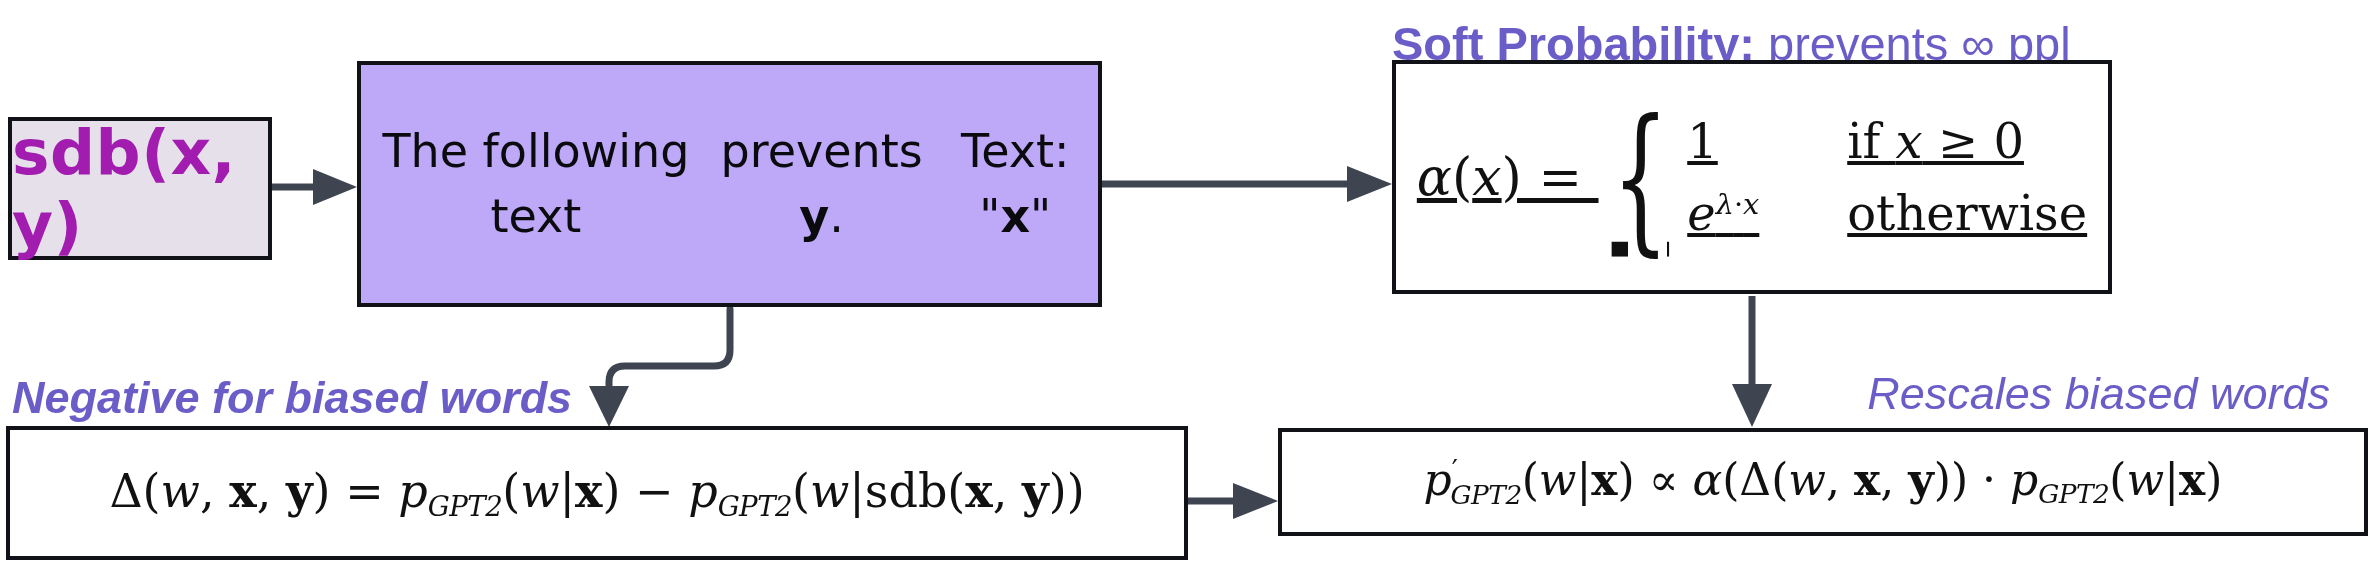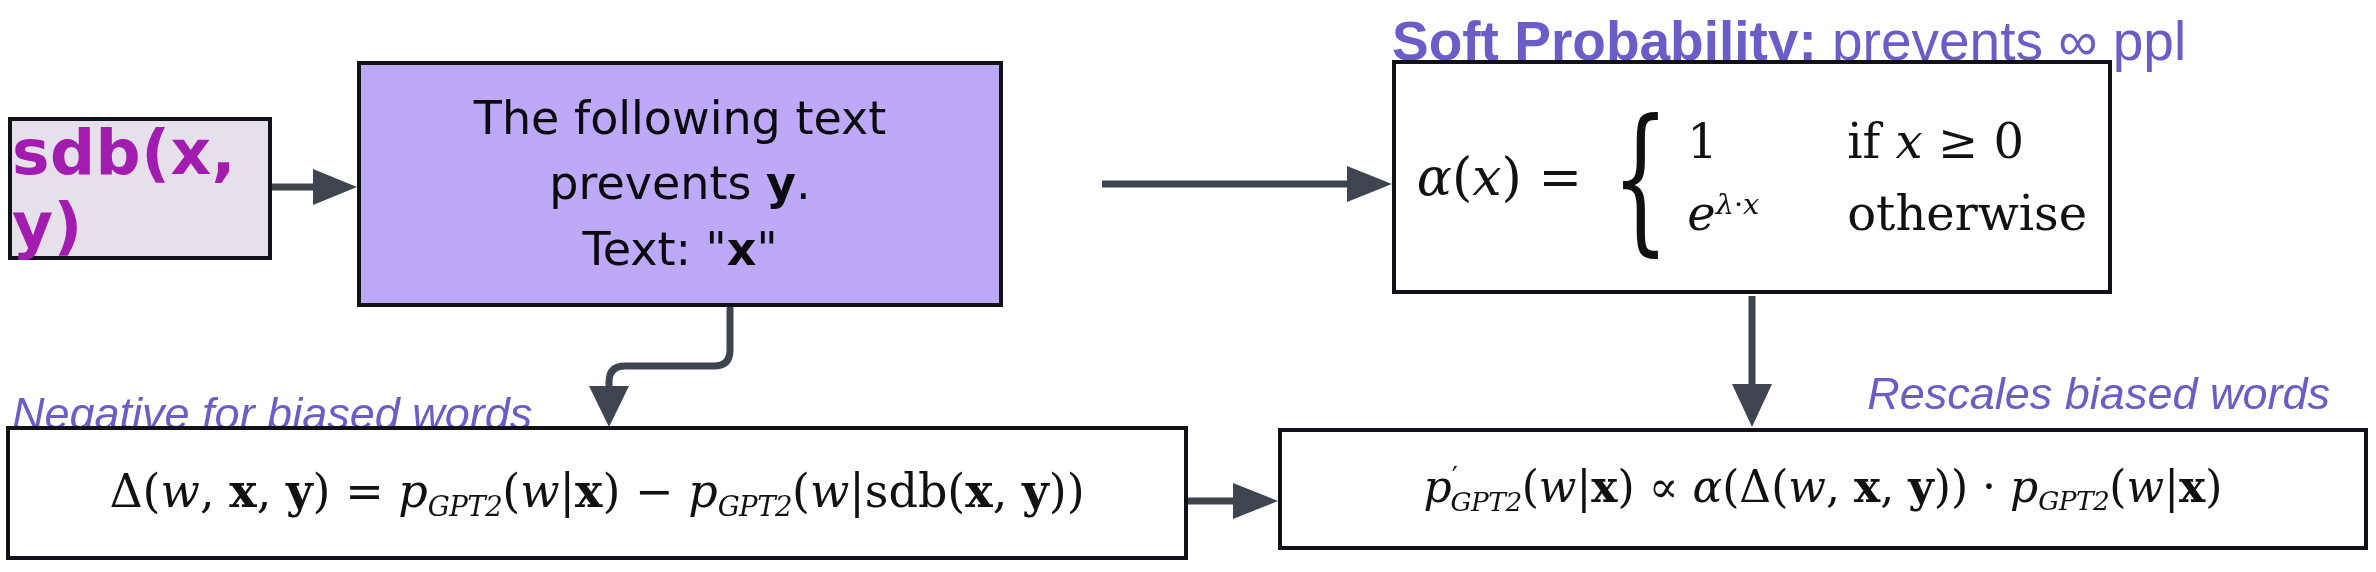--- a/index.html
+++ b/index.html
@@ -7,52 +7,52 @@
     position:relative; width:2376px; height:572px; background:#ffffff;
     font-family:"DejaVu Sans", sans-serif; overflow:hidden;
   }
   .arrows { position:absolute; left:0; top:0; width:2376px; height:572px; pointer-events:none; }
 
   .box { position:absolute; box-sizing:border-box; border:4px solid #111118; display:flex; align-items:center; justify-content:center; }
 
   .sdb-box   { left:8px;    top:117px; width:264px;  height:143px; background:#e5e0ea; }
   .sdb-box span { font-size:63px; font-weight:700; color:#a21caf; letter-spacing:0.5px; }
 
-  .prompt-box{ left:357px;  top:61px;  width:646px;  height:246px; background:#bda9f7; flex-direction:column; }
+  .prompt-box{ left:357px;  top:61px;  width:745px;  height:246px; background:#bda9f7; flex-direction:row; }
   .prompt-box .pline { font-size:46px; font-weight:400; color:#0b0b0f; line-height:1.42; text-align:center; }
   .prompt-box b { font-weight:700; }
 
   .alpha-box { left:1392px; top:60px;  width:720px;  height:234px; background:#ffffff; }
   .delta-box { left:6px;    top:426px; width:1182px; height:134px; background:#ffffff; }
-  .pprime-box{ left:1278px; top:428px; width:1090px; height:122px; background:#ffffff; }
+  .pprime-box{ left:1278px; top:428px; width:1090px; height:108px; background:#ffffff; }
 
   .label { position:absolute; color:#6a5dc8; }
-  .soft-label { left:1392px; top:9px; width:720px; text-align:center;
-    font-family:"Liberation Sans", sans-serif; font-size:55px; white-space:pre; }
+  .soft-label { left:1392px; top:16px; width:720px; 
+    font-family:"Liberation Sans", sans-serif; font-size:47px; white-space:pre; }
   .soft-label b { font-weight:700; }
   .neg-label { left:12px; top:372px; font-family:"Liberation Sans", sans-serif;
-    font-size:45px; font-weight:400; font-style:italic;margin-top:16px; }
+    font-size:45px; font-weight:700; font-style:italic; }
   .res-label { right:46px; top:368px; font-family:"Liberation Sans", sans-serif;
     font-size:45px; font-weight:400; font-style:italic; }
 
   
   .math { font-family:"DejaVu Serif", serif; color:#111; }
   .mline { white-space:pre; }
   .rm { font-style:normal; }
   .it { font-style:italic; }
   .bf { font-weight:700; font-style:normal; }
   .sub { font-size:0.60em; vertical-align:-0.32em; font-style:italic; letter-spacing:-0.02em; }
   .sup { font-size:0.60em; vertical-align:0.55em; }
   .prime { font-size:0.62em; vertical-align:0.55em; font-style:normal; }
   .tuck { margin-left:-0.28em; }
 
   .delta-box .math { font-size:46px; }
   .pprime-box .math { font-size:44px; }
 
-  .alpha-math { display:flex; align-items:center; font-size:52px; }
+  .alpha-math { display:flex; align-items:center; font-size:52px;text-decoration:underline; }
   .alpha-lhs { white-space:pre; }
   .brace { font-size:86px; line-height:1; display:inline-block;
            transform:scaleY(1.85) scaleX(1.05); margin:0 20px 0 14px; font-style:normal; }
   .cases { display:flex; flex-direction:column; row-gap:16px; font-size:48px; }
   .case-row { display:flex; align-items:baseline; }
   .case-val { min-width:160px; white-space:pre; }
   .case-cond { white-space:pre; }
 </style>
 </head>
 <body>

